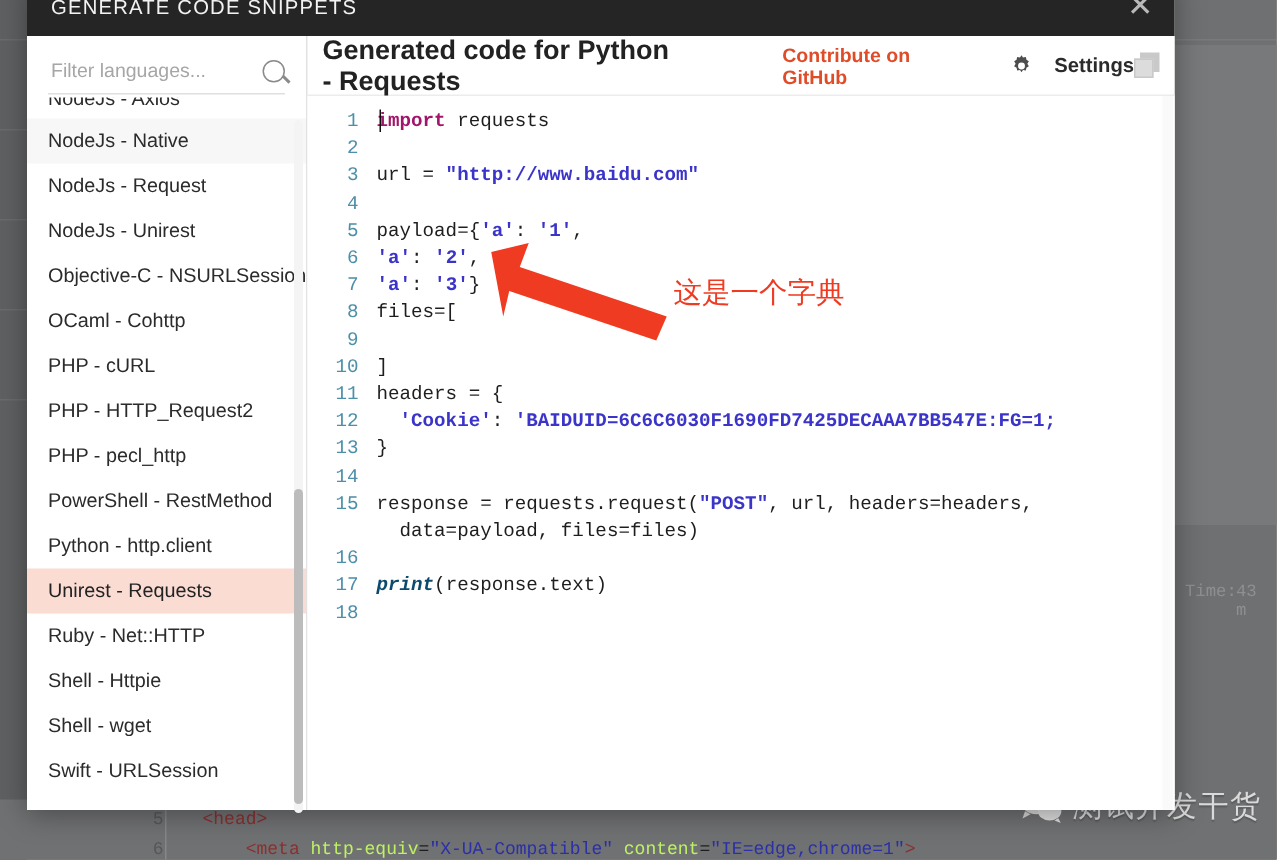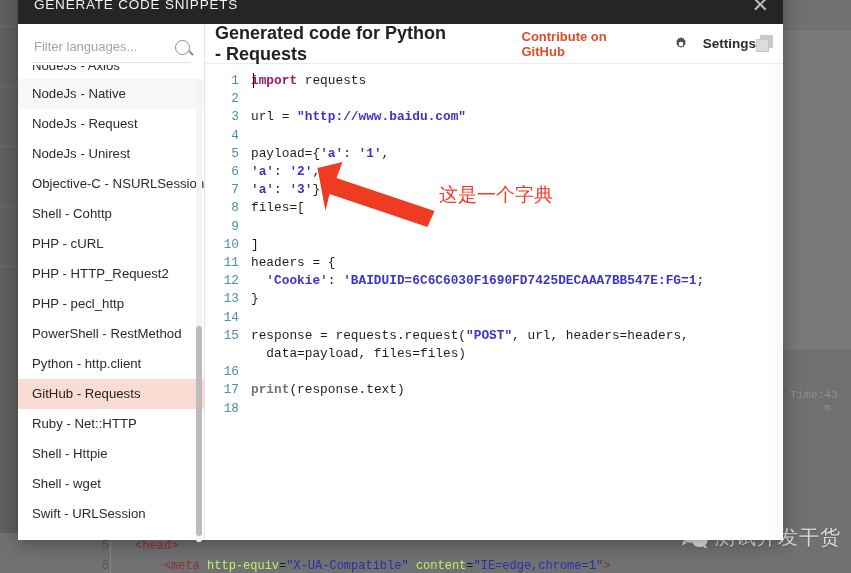--- a/index.html
+++ b/index.html
@@ -263,39 +263,39 @@
     color: #4d8fa8;
     flex: 0 0 46px;
     padding-right: 12px;
     user-select: none;
   }
   .code-text { color: #222; position: relative; }
 
   
   .t-kw     { color: #a3146b; font-weight: bold; }
   .t-str    { color: #3b34c9; font-weight: bold; }
-  .t-fn     { color: #737373; font-weight: bold; }
+  .t-fn     { color: #0c4a6e; font-weight: bold; font-style: italic; }
   .t-txt    { color: #1e1e1e; }
 
   #caret {
     position: absolute;
     left: 48px; top: 9px;
     width: 1.4px; height: 15px;
     background: #111;
   }
 
   #main-scrollbar {
     position: absolute; right: 1px; top: 0;
     width: 7px; height: 476px;
     background: #fafafa;
   }
 
   
   #annotation {
-    position: absolute; left: 8px; top: 0;
+    position: absolute; left: 18px; top: 0;
     width: 100%; height: 100%;
     pointer-events: none;
   }
   #anno-text {
     position: absolute;
     left: 226px; top: 118px;
     color: #ef3b22;
     font-size: 19px;
     font-family: "DejaVu Sans", sans-serif;
     white-space: nowrap;
@@ -360,27 +360,27 @@
       </div>
 
       <div id="lang-list">
         <div class="lang-item" style="height:14px;line-height:0px;overflow:hidden;position:relative;">
           <span style="position:absolute;top:-14px;left:14px;line-height:30px;">NodeJs - Axios</span>
         </div>
         <div class="lang-item hover"><span>NodeJs - Native</span></div>
         <div class="lang-item"><span>NodeJs - Request</span></div>
         <div class="lang-item"><span>NodeJs - Unirest</span></div>
         <div class="lang-item"><span>Objective-C - NSURLSession</span></div>
-        <div class="lang-item"><span>Shell - Cohttp</span></div>
+        <div class="lang-item"><span>OCaml - Cohttp</span></div>
         <div class="lang-item"><span>PHP - cURL</span></div>
         <div class="lang-item"><span>PHP - HTTP_Request2</span></div>
         <div class="lang-item"><span>PHP - pecl_http</span></div>
         <div class="lang-item"><span>PowerShell - RestMethod</span></div>
         <div class="lang-item"><span>Python - http.client</span></div>
-        <div class="lang-item selected"><span>GitHub - Requests</span></div>
+        <div class="lang-item selected"><span>Unirest - Requests</span></div>
         <div class="lang-item"><span>Ruby - Net::HTTP</span></div>
         <div class="lang-item"><span>Shell - Httpie</span></div>
         <div class="lang-item"><span>Shell - wget</span></div>
         <div class="lang-item"><span>Swift - URLSession</span></div>
       </div>
 
       <div id="sidebar-scrollbar">
         <div id="sidebar-scroll-thumb"></div>
       </div>
     </div>

